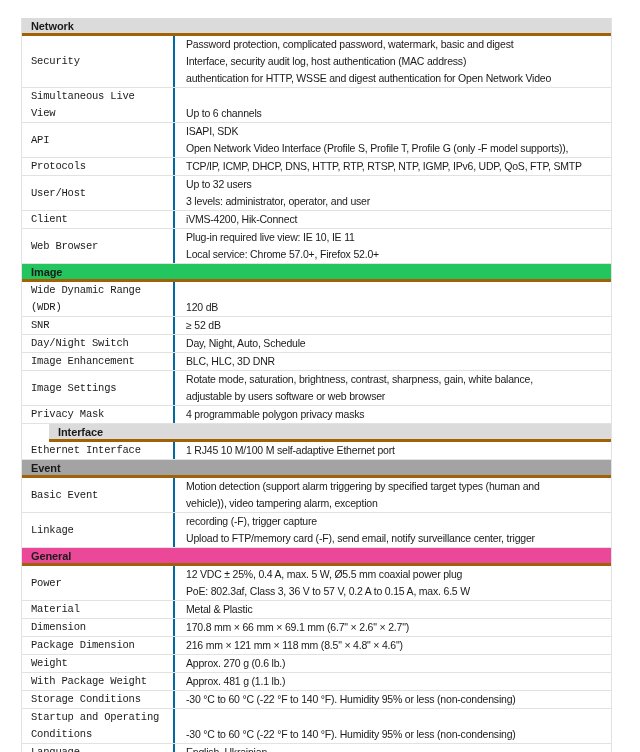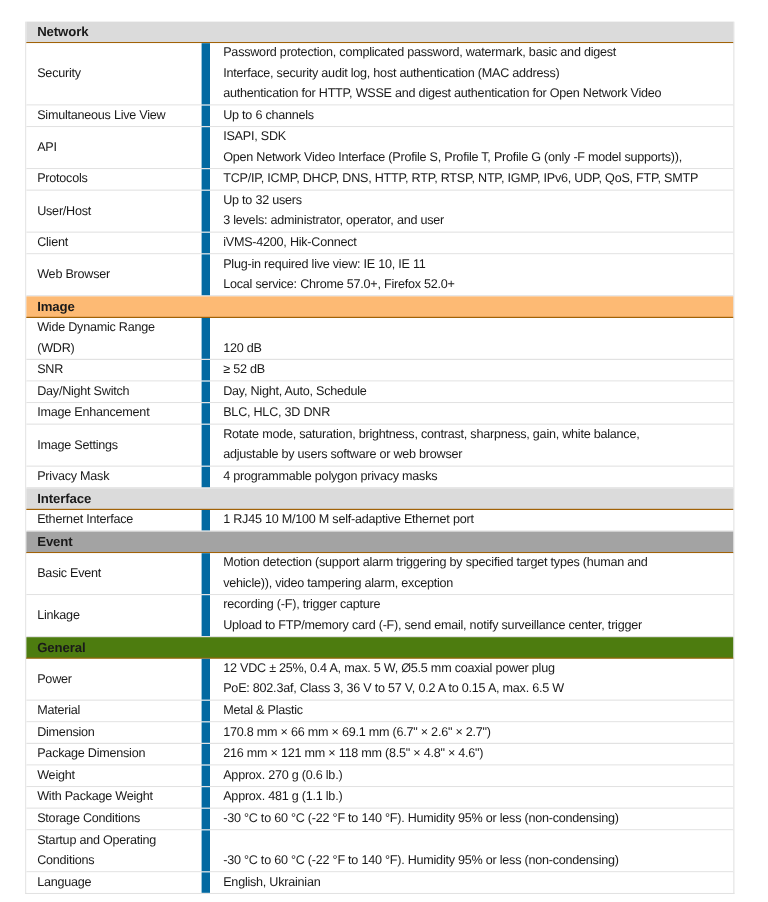--- a/index.html
+++ b/index.html
@@ -21,38 +21,39 @@
     font-size: 10.5px;
     letter-spacing: -0.2px;
   }
   .section-row {
     height: 18px;
     background: #dbdbdb;
     font-weight: bold;
     display: flex;
     align-items: center;
     padding-left: 9px;
-    border-bottom: 1px solid #a16207;
+    border-bottom: 3px solid #a16207;
     font-size: 11px;
     letter-spacing: -0.1px;
   }
   .row {
     display: flex;
     border-bottom: 1px solid #e2e2e2;
     background: #ffffff;
   }
   .row:last-child { border-bottom: none; }
   .cell-label {
     width: 153px;
     min-width: 153px;
-    border-right: 7px solid #0369a1;
+    border-right: 2px solid #0369a1;
     padding: 0 8px 0 9px;
     display: flex;
     align-items: center;
     line-height: 17px;
+    font-family: Liberation Mono, monospace;
   }
   .cell-value {
     flex: 1;
     padding: 0 6px 0 11px;
     display: flex;
     flex-direction: column;
     justify-content: flex-end;
     overflow: hidden;
   }
   .line {
@@ -106,21 +107,21 @@
         <div class="line">iVMS-4200, Hik-Connect</div>
       </div>
     </div>
     <div class="row">
       <div class="cell-label">Web Browser</div>
       <div class="cell-value">
         <div class="line">Plug-in required live view: IE 10, IE 11</div>
         <div class="line">Local service: Chrome 57.0+, Firefox 52.0+</div>
       </div>
     </div>
-    <div class="section-row" style="background: #fdba74;">Image</div>
+    <div class="section-row" style="background: #22c55e;">Image</div>
     <div class="row">
       <div class="cell-label">Wide Dynamic Range (WDR)</div>
       <div class="cell-value">
         <div class="line">120 dB</div>
       </div>
     </div>
     <div class="row">
       <div class="cell-label">SNR</div>
       <div class="cell-value">
         <div class="line">≥ 52 dB</div>
@@ -144,21 +145,21 @@
         <div class="line">Rotate mode, saturation, brightness, contrast, sharpness, gain, white balance,</div>
         <div class="line">adjustable by users software or web browser</div>
       </div>
     </div>
     <div class="row">
       <div class="cell-label">Privacy Mask</div>
       <div class="cell-value">
         <div class="line">4 programmable polygon privacy masks</div>
       </div>
     </div>
-    <div class="section-row" style="background: rgb(219, 219, 219);">Interface</div>
+    <div class="section-row" style="background: rgb(219, 219, 219); margin-left: 27px;">Interface</div>
     <div class="row">
       <div class="cell-label">Ethernet Interface</div>
       <div class="cell-value">
         <div class="line">1 RJ45 10 M/100 M self-adaptive Ethernet port</div>
       </div>
     </div>
     <div class="section-row" style="background: #a3a3a3;">Event</div>
     <div class="row">
       <div class="cell-label">Basic Event</div>
       <div class="cell-value">
@@ -166,21 +167,21 @@
         <div class="line">vehicle)), video tampering alarm, exception</div>
       </div>
     </div>
     <div class="row">
       <div class="cell-label">Linkage</div>
       <div class="cell-value">
         <div class="line">recording (-F), trigger capture</div>
         <div class="line">Upload to FTP/memory card (-F), send email, notify surveillance center, trigger</div>
       </div>
     </div>
-    <div class="section-row" style="background: #4d7c0f;">General</div>
+    <div class="section-row" style="background: #ec4899;">General</div>
     <div class="row">
       <div class="cell-label">Power</div>
       <div class="cell-value">
         <div class="line">12 VDC ± 25%, 0.4 A, max. 5 W, Ø5.5 mm coaxial power plug</div>
         <div class="line">PoE: 802.3af, Class 3, 36 V to 57 V, 0.2 A to 0.15 A, max. 6.5 W</div>
       </div>
     </div>
     <div class="row">
       <div class="cell-label">Material</div>
       <div class="cell-value">

